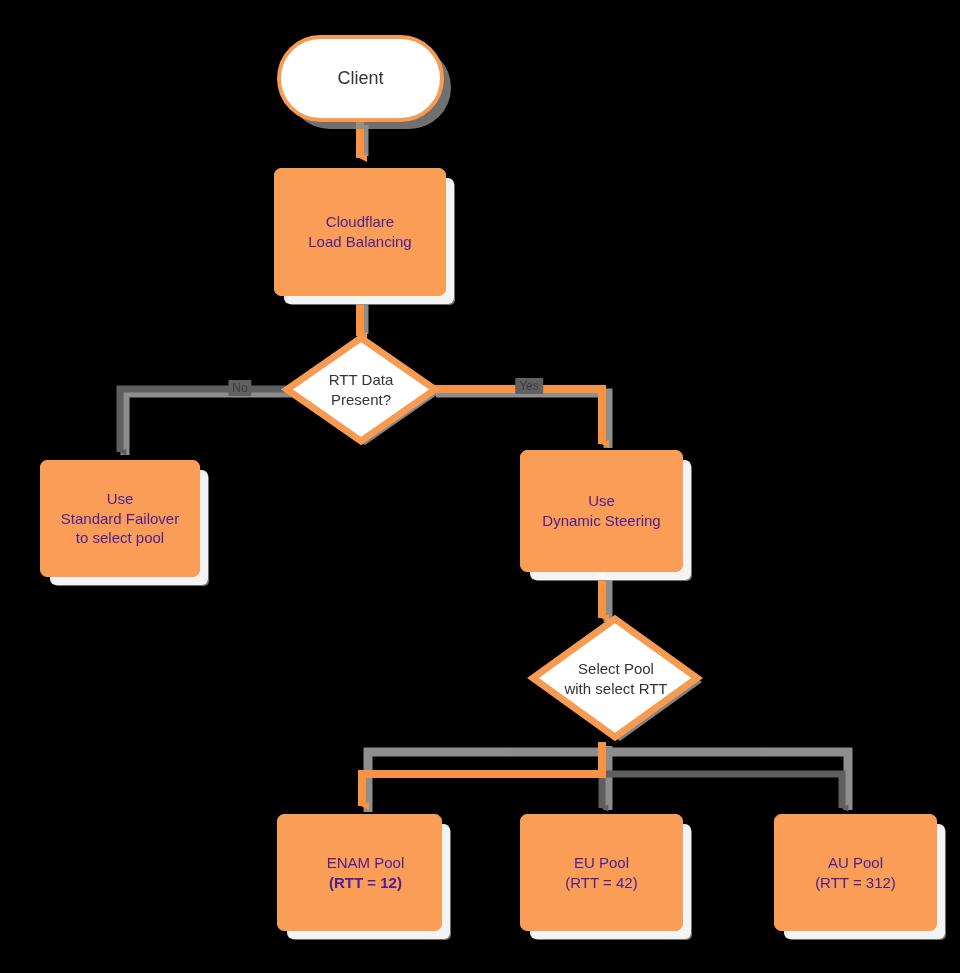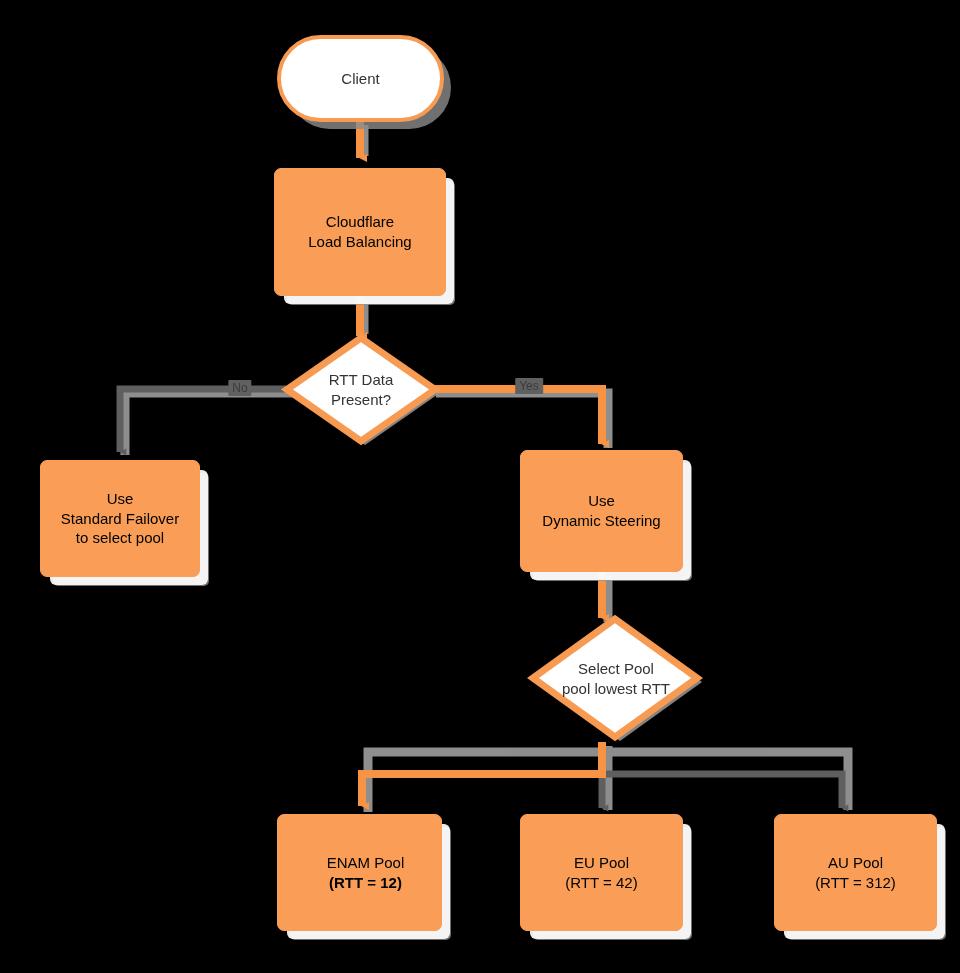--- a/index.html
+++ b/index.html
@@ -31,34 +31,34 @@
     align-items: center;
     justify-content: center;
     text-align: center;
     line-height: 1.32;
   }
   
   .box {
     background: #f99d57;
     border: 1px solid #f99d57;
     border-radius: 7px;
-    color: #000000;
+    color: #4c1d95;
     font-size: 15px;
     box-shadow: 9px 9px 0 -1px rgba(255,255,255,0.92),
                 11px 11px 0 -2px rgba(150,150,150,0.75);
   }
   .box .txt { padding: 2px 8px; }
   .box .bold { font-weight: bold; }
   
   .stadium {
     background: #ffffff;
     border: 4px solid #f79a52;
     border-radius: 44px;
     color: #333333;
-    font-size: 15px;
+    font-size: 18px;
     box-shadow: 9px 9px 0 -2px rgba(140,140,140,0.80);
   }
   
   .diamond-wrap { position: absolute; }
   .diamond-shape {
     position: absolute;
     left: 0; top: 0;
     width: 100%; height: 100%;
   }
   .diamond-label {
@@ -173,21 +173,21 @@
   </div>
 
   <div class="diamond-wrap" style="left:525px; top:614px; width:182px; height:130px;">
     <svg class="diamond-shape" viewBox="0 0 182 130" xmlns="http://www.w3.org/2000/svg">
       <path d="M95,9 L177,68 L95,127 L13,68 Z" fill="#9a9a9a" opacity="0.85"></path>
       <path d="M90,5 L172,64 L90,123 L8,64 Z" fill="#ffffff" stroke="#f79a52" stroke-width="7"></path>
     </svg>
     <div class="diamond-label" style="padding-right:8px; padding-bottom:6px;">
       <span>
         <span>Select Pool</span><br>
-        <span>pool lowest RTT</span>
+        <span>with select RTT</span>
       </span>
     </div>
   </div>
 
   <div class="node box" style="left:277px; top:814px; width:165px; height:117px;padding-left:12px;">
     <span class="txt">
       <span>ENAM Pool</span><br>
       <span class="bold">(RTT = 12)</span>
     </span>
   </div>

